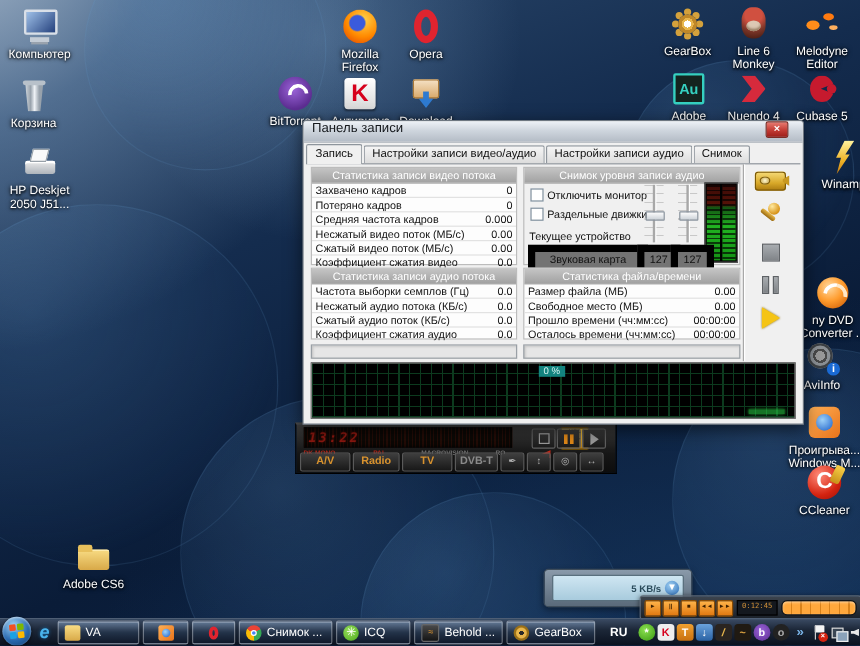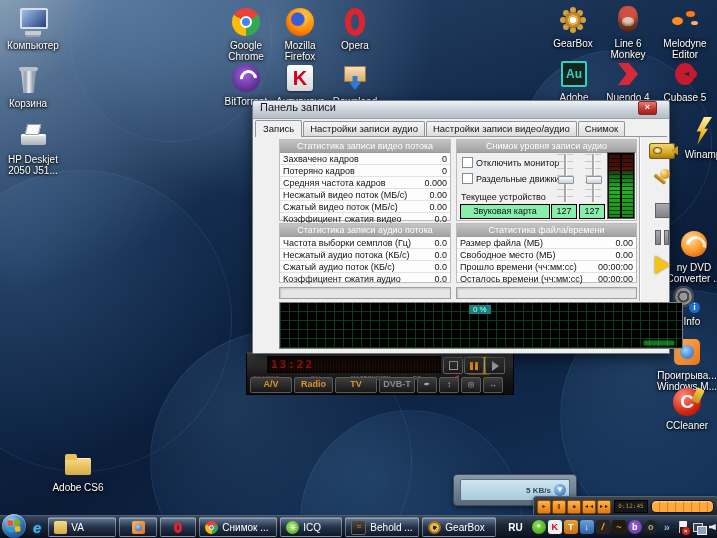--- a/index.html
+++ b/index.html
@@ -125,21 +125,21 @@
     background:linear-gradient(#eef2f7,#cfd6de 45%,#b4bcc6);border-bottom:1px solid #9aa2ac;
     display:flex;align-items:flex-start;padding:0 12px 0 7px;}
   .titlebar .title{flex:1;font-size:11px;color:#15181c;}
   .closebtn{width:17px;height:12px;border-radius:2px;background:linear-gradient(#e87a70,#c23b34 55%,#9e1f1a);
     border:1px solid #7e2b24;color:#fff;font-size:9px;line-height:11px;text-align:center;font-weight:bold;cursor:pointer;}
   .tabs{position:absolute;left:2px;top:19px;right:2px;height:16px;display:flex;align-items:flex-end;
     border-bottom:1px solid #8e959c;}
   .tab{border:1px solid #8e959c;border-bottom:none;border-radius:2px 2px 0 0;padding:1px 6px 2px;
     background:linear-gradient(#f6f6f6,#dcdcdc);margin-right:1px;white-space:nowrap;font-size:9.5px;cursor:pointer;}
   .tab.active{background:#f0f0f0;padding:2px 7px 3px;position:relative;top:1px;}
-  .dlg-body{position:absolute;left:2px;top:36px;right:2px;bottom:2px;margin-left:20px;}
+  .dlg-body{position:absolute;left:2px;top:36px;right:2px;bottom:2px;}
   .grp{position:absolute;border:1px solid #bcbcbc;background:#fdfdfd;}
   .grp-h{height:12px;line-height:12px;text-align:center;color:#fff;font-size:9px;
     background:linear-gradient(#c4c4c4,#a2a2a2);border-bottom:1px solid #9a9a9a;
     overflow:hidden;white-space:nowrap;}
   .srow{display:flex;justify-content:space-between;align-items:center;height:11px;
     padding:0 3px;border-bottom:1px solid #e2e2e2;white-space:nowrap;overflow:hidden;}
   .srow:last-child{border-bottom:none;}
   .sv{margin-left:4px;}
   .cbrow{position:absolute;display:flex;align-items:center;gap:3px;white-space:nowrap;}
   .cbox{width:9px;height:9px;background:#fff;border:1px solid #7e8e9c;display:inline-block;}
@@ -147,21 +147,21 @@
     background:repeating-linear-gradient(180deg,#c8c8c8 0 1px,transparent 1px 7px);}
   .slider::before{content:"";position:absolute;left:7px;top:0;bottom:0;width:2px;
     background:#a8a8a8;box-shadow:1px 0 0 #fff;}
   .sthumb{position:absolute;left:1px;top:45%;width:14px;height:6px;background:linear-gradient(#fdfdfd,#ccd2d8);
     border:1px solid #8a949e;border-radius:1px;cursor:pointer;}
   .vu{position:absolute;border:1px solid #5a5a5a;background:#000;display:flex;gap:2px;padding:1px;}
   .vu .col{flex:1;
     background:
       repeating-linear-gradient(180deg,rgba(0,0,0,.65) 0 1.5px,transparent 1.5px 4px),
       linear-gradient(180deg,#3a0a06 0%,#551208 26%,#135413 30%,#21b321 55%,#149114 100%);}
-  .sunken{position:absolute;height:13px;background:#86efac;border:1px solid #000000;
+  .sunken{position:absolute;height:13px;background:#737373;border:6px solid #000000;
     text-align:center;line-height:12px;font-size:9px;overflow:hidden;}
   .pbar{position:absolute;height:10px;background:#e6e6e6;border:1px solid #9aa0a6;
     box-shadow:inset 1px 1px 2px rgba(0,0,0,.15);}
   .graph{position:absolute;background:#000;border:1px solid #7e7e7e;
     background-image:
       repeating-linear-gradient(90deg,#0c3a1e 0 1px,transparent 1px 9px),
       repeating-linear-gradient(0deg,#0c3a1e 0 1px,transparent 1px 9px);}
   .gbadge{position:absolute;left:47%;top:2px;padding:0 4px;height:9px;line-height:9px;
     background:#13837f;color:#d8f4f2;font-size:8px;}
   .gmark{position:absolute;right:8px;bottom:3px;width:30px;height:4px;
@@ -182,23 +182,23 @@
     background:linear-gradient(#e8b848,#9a6a10);transform:rotate(38deg);}
   .g-stop{width:13px;height:13px;background:linear-gradient(#a8acb0,#808488);border:1px solid #5e6266;}
   .g-pause{width:14px;height:15px;display:flex;gap:3px;}
   .g-pause i{flex:1;background:linear-gradient(#a8acb0,#7e8286);border:1px solid #5e6266;}
   .g-play{width:0;height:0;border-left:15px solid #f5c414;border-top:9px solid transparent;
     border-bottom:9px solid transparent;filter:drop-shadow(0 0 1px #8a6a00);}
 
   
   .tvapp{position:absolute;left:246px;top:352px;width:266px;height:40px;
     background:linear-gradient(#3c3c3c,#161616 60%,#0c0c0c);border:1px solid #000;border-top:2px solid #4a4a4a;}
-  .lcd{position:absolute;left:20px;top:2px;width:174px;height:17px;background:#0c0805;
+  .lcd{position:absolute;left:6px;top:2px;width:174px;height:17px;background:#0c0805;
     box-shadow:inset 0 0 4px #000;overflow:hidden;
-    background-image:repeating-linear-gradient(90deg,rgba(120,26,12,.22) 0 1px,transparent 1px 3px);}
+    background-image:repeating-linear-gradient(90deg,rgba(120,26,12,.22) 0 1px,transparent 1px 3px);font-style:italic;}
   .lcd .t{position:absolute;left:4px;top:2px;font-family:"DejaVu Sans Mono",monospace;font-weight:bold;
     font-size:11px;letter-spacing:2px;color:#8a1810;text-shadow:0 0 2px #5a0c06;}
   .tvtags{position:absolute;left:6px;top:21px;width:210px;height:8px;font-size:5.5px;display:flex;color:#6e6e6e;}
   .tvtags b{font-weight:bold;}
   .tvtags .red{color:#b02418;}
   .volwedge{position:absolute;left:196px;top:21px;width:16px;height:7px;background:#c02818;
     clip-path:polygon(0 100%,100% 0,100% 100%);}
   .volbtn{position:absolute;left:220px;top:2px;width:22px;height:17px;border-radius:2px;
     background:linear-gradient(#f0c040,#b07810);border:1px solid #684a08;
     color:#5a3c04;font-size:5px;font-weight:bold;text-align:center;line-height:7px;cursor:pointer;}
@@ -311,26 +311,20 @@
       </div>
     <div class="lbl">Компьютер</div>
   </div>
   <div class="dicon" style="left:2px;top:118px;width:62px">
     <div class="ico">
         <span class="ix ix-printer"></span>
       </div>
     <div class="lbl">HP Deskjet 2050 J51...</div>
   </div>
 
-  <div class="dicon" style="left:222px;top:4px;width:48px">
-    <div class="ico">
-        <span class="ix ix-chrome"></span>
-      </div>
-    <div class="lbl">Google Chrome</div>
-  </div>
   <div class="dicon" style="left:276px;top:4px;width:48px">
     <div class="ico">
         <span class="ix ix-firefox"></span>
       </div>
     <div class="lbl">Mozilla Firefox</div>
   </div>
   <div class="dicon" style="left:330px;top:4px;width:50px">
     <div class="ico">
         <span class="ix ix-opera"></span>
       </div>
@@ -463,22 +457,22 @@
     <div class="tvsm" style="left:236px">↔</div>
   </div>
 
   <div class="dialog">
     <div class="titlebar">
       <span class="title">Панель записи</span>
       <span class="closebtn">×</span>
     </div>
     <div class="tabs">
       <div class="tab active">Запись</div>
+      <div class="tab">Настройки записи видео/аудио</div>
       <div class="tab">Настройки записи аудио</div>
-      <div class="tab">Настройки записи видео/аудио</div>
       <div class="tab">Снимок</div>
     </div>
     <div class="dlg-body">
 
       <div class="grp" style="left:4px;top:2px;width:170px;height:80px">
         <div class="grp-h">Статистика записи видео потока</div>
         <div class="srow">
             <span>Захвачено кадров</span>
             <span class="sv">0</span>
           </div>

